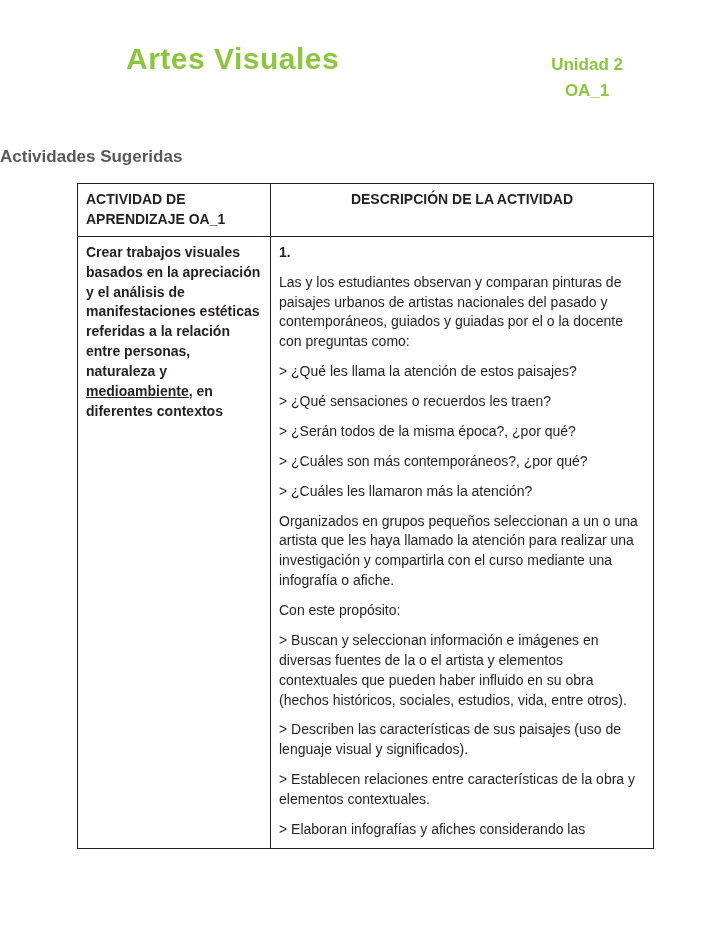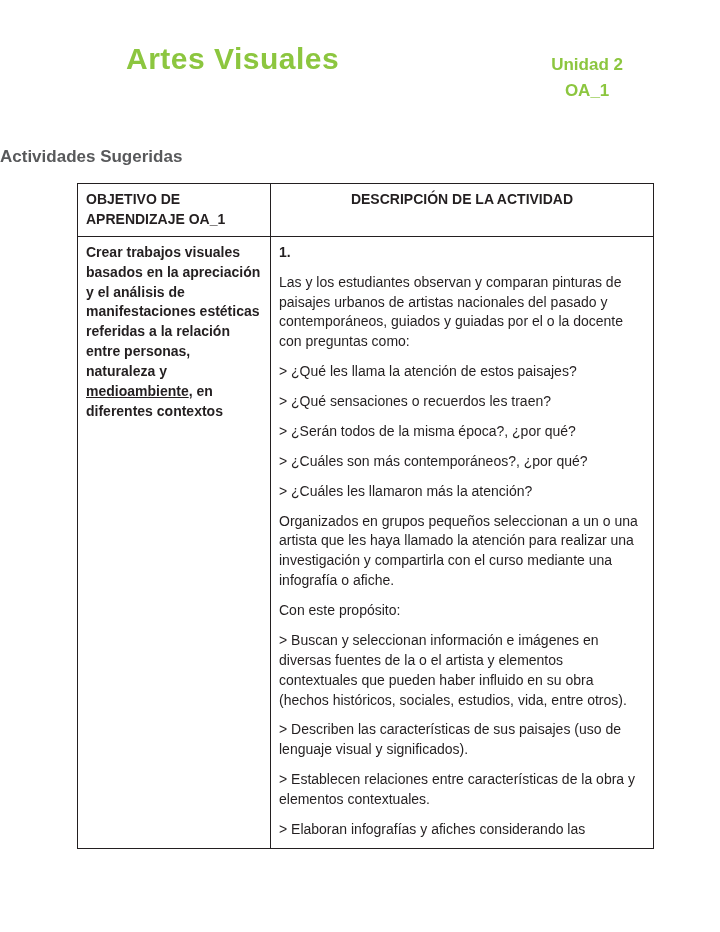--- a/index.html
+++ b/index.html
@@ -105,21 +105,21 @@
 
   <div class="section-title">Actividades Sugeridas</div>
 
   <table class="activity-table">
     <colgroup>
       <col class="col-objective">
       <col class="col-description">
     </colgroup>
     <thead>
       <tr>
-        <th class="header-objective">OBJETIVO DE APRENDIZAJE OA_1</th>
+        <th class="header-objective">ACTIVIDAD DE APRENDIZAJE OA_1</th>
         <th class="header-description">DESCRIPCIÓN DE LA ACTIVIDAD</th>
       </tr>
     </thead>
     <tbody>
       <tr>
         <td class="cell-objective">
           <span>Crear trabajos visuales basados en la apreciación y el análisis de manifestaciones estéticas referidas a la relación entre personas, naturaleza y </span><span class="underlined">medioambiente</span><span>, en diferentes contextos</span>
         </td>
         <td>
           <div class="activity-inner">

